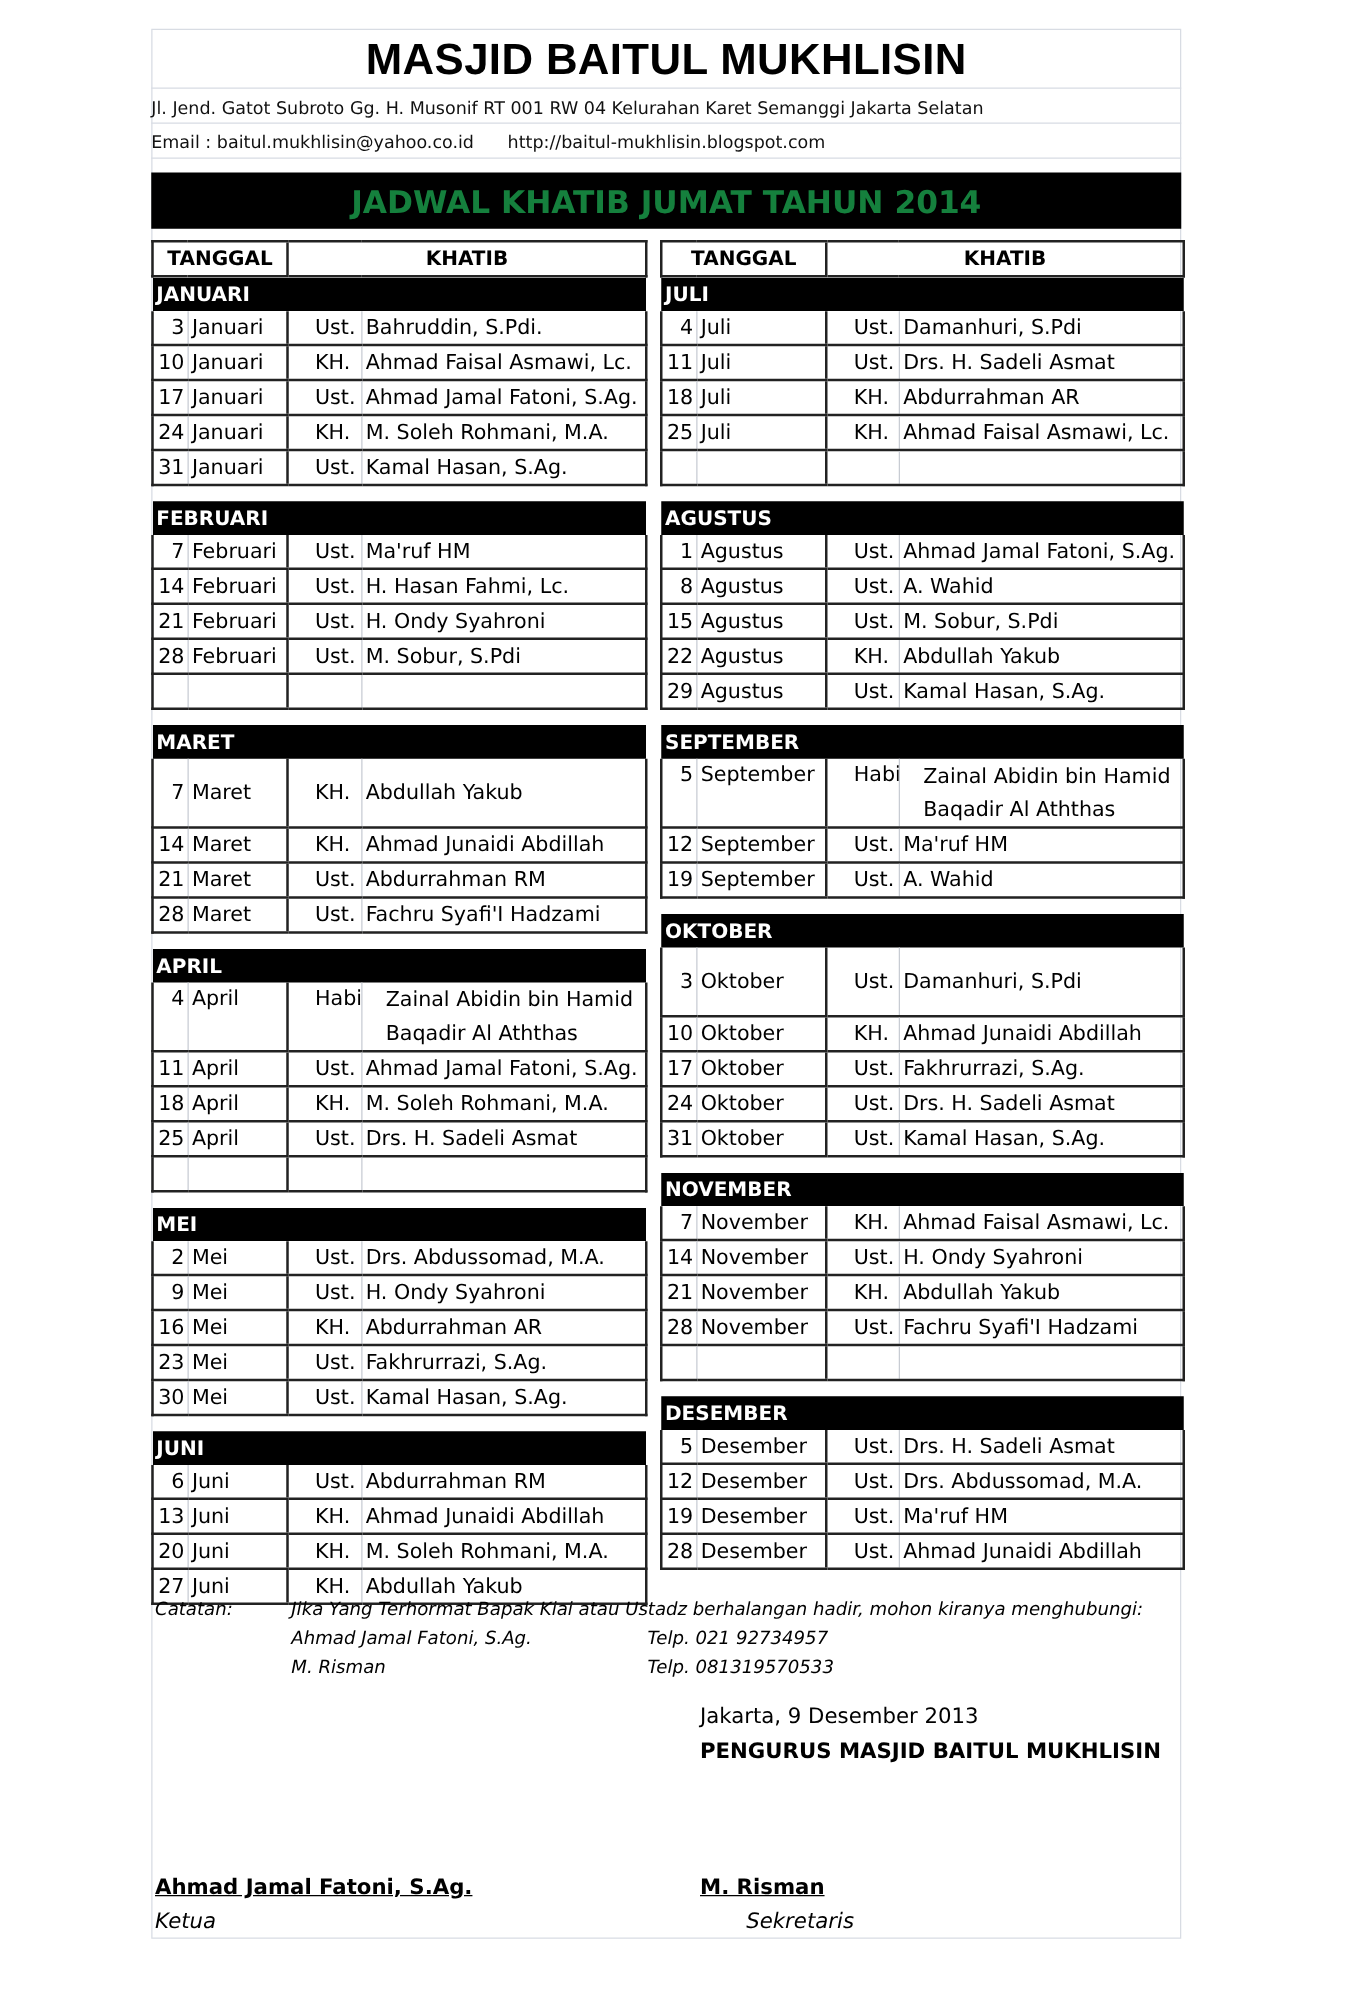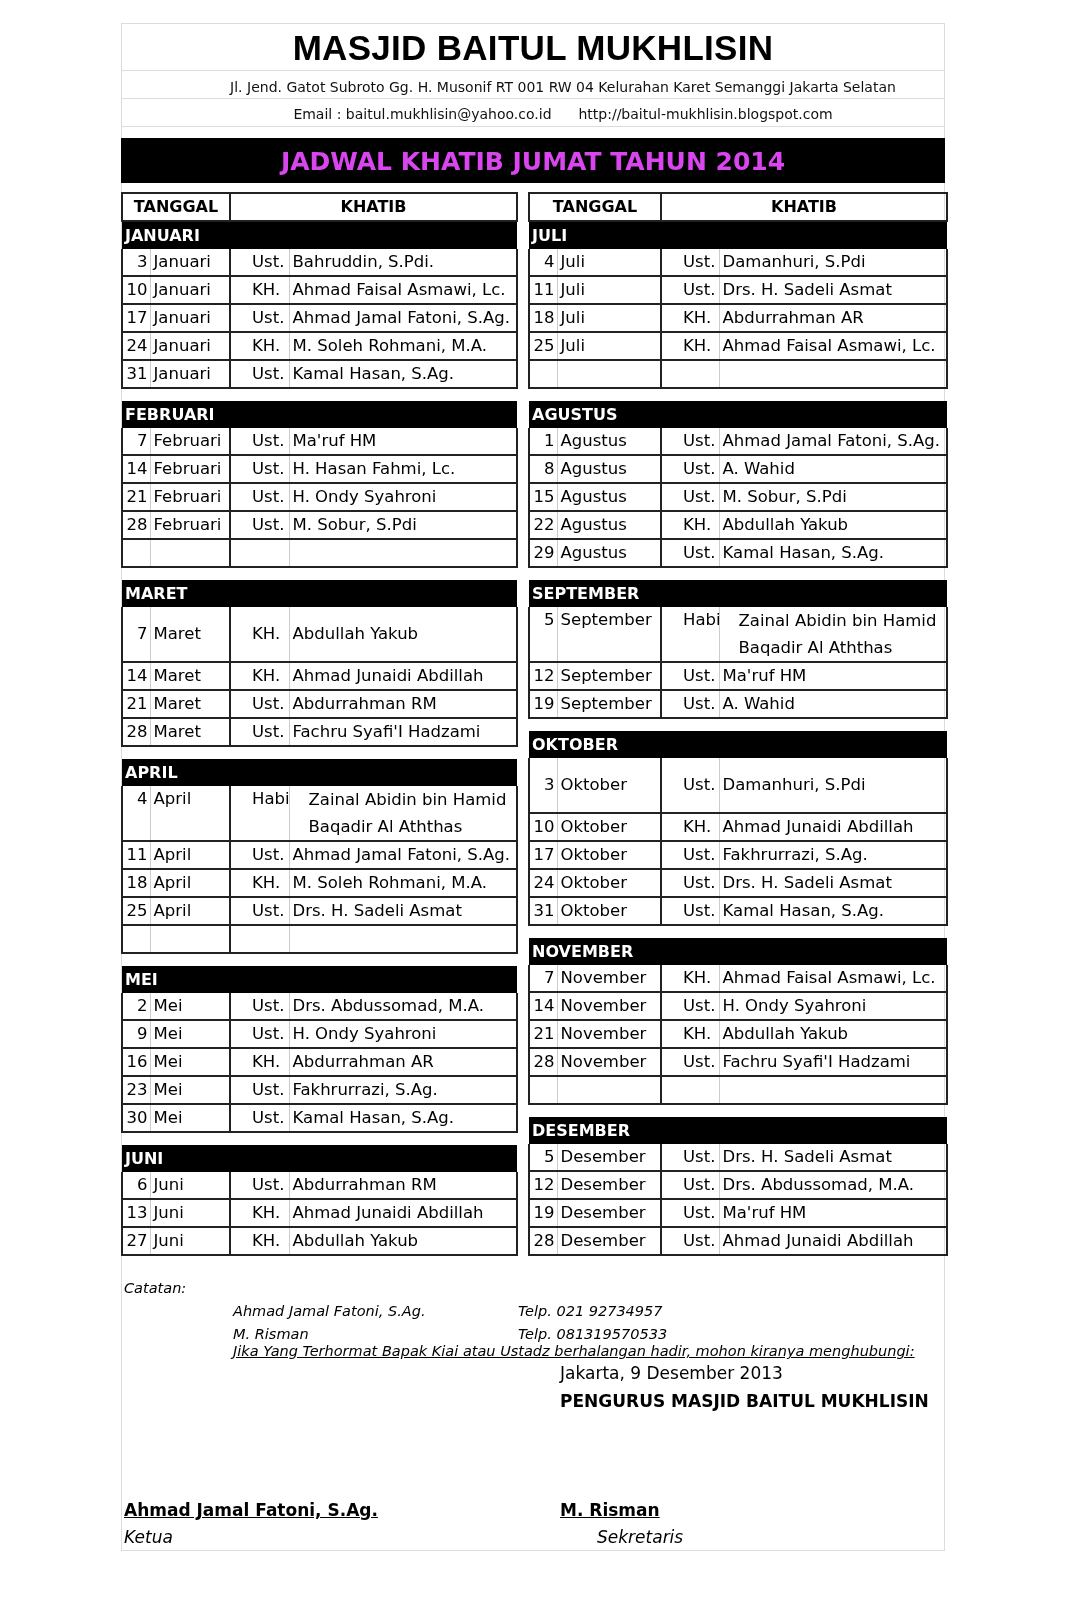--- a/index.html
+++ b/index.html
@@ -1,21 +1,21 @@
 <!DOCTYPE html>
 <html><head>
 <meta charset="utf-8">
 <style>
   html,body{margin:0;padding:0;background:#fff;}
   body{width:1088px;height:1600px;position:relative;overflow:hidden;font-family:"DejaVu Sans","Liberation Sans",sans-serif;color:#000;}
   .gl{position:absolute;background:#d8dce3;}
   .title{position:absolute;left:121px;top:24px;width:824px;height:46px;text-align:center;
     font-family:"Liberation Sans",sans-serif;font-weight:bold;font-size:35px;line-height:48px;letter-spacing:0.3px;}
-  .sub{position:absolute;left:121px;width:844px;text-align:center;font-size:14px;line-height:26px;color:#111;margin-left:20px;}
-  .banner{position:absolute;left:121px;top:138px;width:824px;height:45px;background:#000;color:#d946ef;
+  .sub{position:absolute;left:121px;width:844px;text-align:left;font-size:14px;line-height:26px;color:#111;}
+  .banner{position:absolute;left:121px;top:138px;width:824px;height:45px;background:#000;color:#15803d;
     text-align:center;font-weight:bold;font-size:25px;line-height:47px;}
   .tbl{position:absolute;border-collapse:collapse;table-layout:fixed;font-size:16.5px;}
   .tbl td{height:26px;padding:0 3px;white-space:nowrap;overflow:hidden;border-bottom:2px solid #222;vertical-align:middle;line-height:26px;}
   .tbl .hd td{font-weight:bold;text-align:center;border-top:2px solid #222;font-size:16px;}
   .tbl .month td{background:#000;color:#fff;font-weight:bold;font-size:16px;padding-left:3px;border-bottom:none;height:27px;}
   .tbl .day{text-align:right;padding-right:2px;border-left:2px solid #222;}
   .tbl .mon{border-left:1px solid #c8ccd3;padding-left:3px;}
   .tbl .ttl{border-left:2px solid #222;padding-left:21px;}
   .tbl .nm{border-left:1px solid #c8ccd3;padding-left:3px;border-right:2px solid #222;}
   .tbl .hd .k{border-left:2px solid #222;border-right:2px solid #222;}
@@ -243,20 +243,26 @@
         <td class="ttl ">Ust.</td>
         <td class="nm ">Abdurrahman RM</td>
       </tr>
       <tr class="">
         <td class="day ">13</td>
         <td class="mon ">Juni</td>
         <td class="ttl ">KH.</td>
         <td class="nm ">Ahmad Junaidi Abdillah</td>
       </tr>
       <tr class="">
+        <td class="day ">20</td>
+        <td class="mon ">Juni</td>
+        <td class="ttl ">KH.</td>
+        <td class="nm ">M. Soleh Rohmani, M.A.</td>
+      </tr>
+      <tr class="">
         <td class="day ">27</td>
         <td class="mon ">Juni</td>
         <td class="ttl ">KH.</td>
         <td class="nm ">Abdullah Yakub</td>
       </tr>
     </tbody>
 </table>
 
 <table class="tbl" id="tbl-right" style="left:528px;top:192px;width:418px;">
   <colgroup>
@@ -462,21 +468,21 @@
       <tr class="">
         <td class="day ">28</td>
         <td class="mon ">Desember</td>
         <td class="ttl ">Ust.</td>
         <td class="nm ">Ahmad Junaidi Abdillah</td>
       </tr>
     </tbody>
 </table>
 
 <div class="note" style="left:124px;top:1277px;">Catatan:</div>
-<div class="note" style="left:233px;top:1340px;text-decoration:underline;">Jika Yang Terhormat Bapak Kiai atau Ustadz berhalangan hadir, mohon kiranya menghubungi:</div>
+<div class="note" style="left:233px;top:1277px;">Jika Yang Terhormat Bapak Kiai atau Ustadz berhalangan hadir, mohon kiranya menghubungi:</div>
 <div class="note" style="left:233px;top:1300px;">Ahmad Jamal Fatoni, S.Ag.</div>
 <div class="note" style="left:518px;top:1300px;">Telp. 021 92734957</div>
 <div class="note" style="left:233px;top:1323px;">M. Risman</div>
 <div class="note" style="left:518px;top:1323px;">Telp. 081319570533</div>
 
 <div class="sig" style="left:560px;top:1360px;">Jakarta, 9 Desember 2013</div>
 <div class="sig b" style="left:560px;top:1388px;">PENGURUS MASJID BAITUL MUKHLISIN</div>
 <div class="sig b u" style="left:124px;top:1497px;">Ahmad Jamal Fatoni, S.Ag.</div>
 <div class="sig i" style="left:124px;top:1524px;">Ketua</div>
 <div class="sig b u" style="left:560px;top:1497px;">M. Risman</div>

